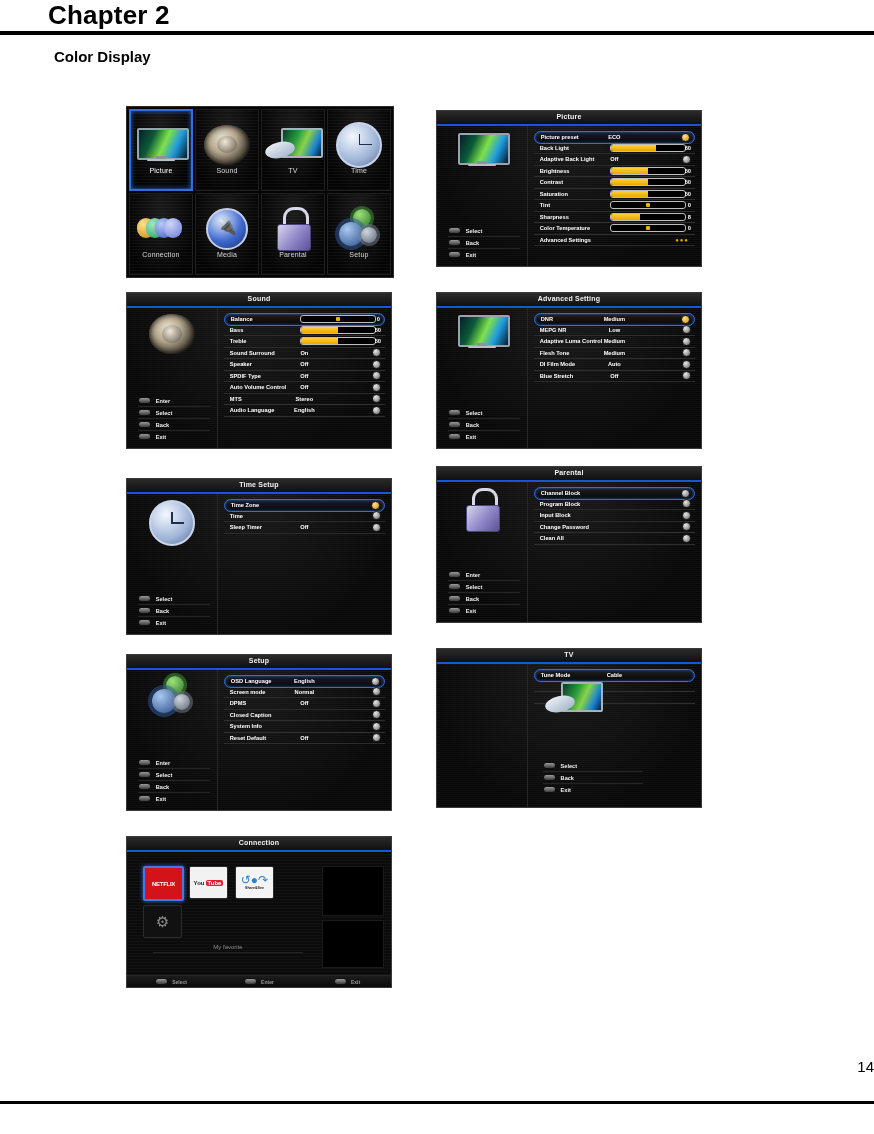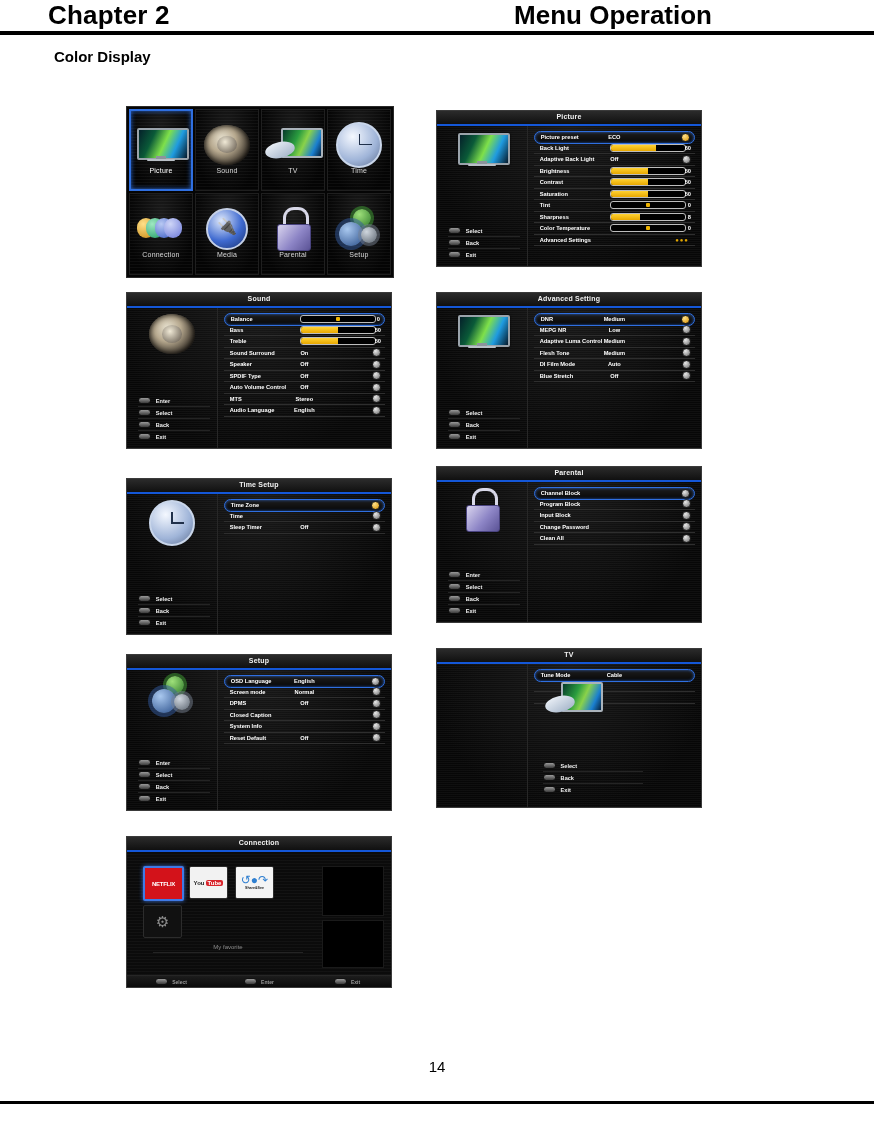--- a/index.html
+++ b/index.html
@@ -8,21 +8,21 @@
     font-family:"Liberation Sans",sans-serif;color:#000;
     position:relative;overflow:hidden;
   }
   
   .page-head{position:absolute;left:0;top:0;width:770px;height:34px;}
   .chapter{position:absolute;left:48px;top:0px;font-size:26px;font-weight:bold;letter-spacing:.2px;}
   .chaptitle{position:absolute;right:58px;top:0px;font-size:26px;font-weight:bold;}
   .rule-top{position:absolute;left:0;top:31px;width:874px;height:4px;background:#000;}
   .section-title{position:absolute;left:54px;top:48px;font-size:15px;font-weight:bold;}
   .rule-bot{position:absolute;left:0;top:1101px;width:874px;height:3px;background:#000;}
-  .pagenum{position:absolute;left:0;top:1058px;width:874px;text-align:center;font-size:15px;}
+  .pagenum{position:absolute;left:0;top:1058px;width:874px;text-align:right;font-size:15px;}
 
   
   .osd{
     position:absolute;
     background:#0a0a0a;
     border:1px solid #3a3a3a;
     box-sizing:border-box;
     overflow:hidden;
     color:#e9e9e9;
   }
@@ -174,21 +174,20 @@
     background:linear-gradient(#1c1c1c,#0a0a0a);border-top:1px solid #262626;
     display:flex;align-items:center;}
   .conn-bar .cb{flex:1;display:flex;align-items:center;justify-content:center;gap:4px;}
   .conn-bar .cb span{font-size:5px;color:#9a9a9a;font-weight:bold;}
 </style>
 </head>
 <body>
 
 <div class="page-head">
   <div class="chapter">Chapter 2</div>
-  <div class="chaptitle">Menu Operation</div>
 </div>
 <div class="rule-top"></div>
 <div class="section-title">Color Display</div>
 <div class="rule-bot"></div>
 <div class="pagenum">14</div>
 
 <div class="osd" style="left:126px;top:106px;width:268px;height:172px;padding:0;border:1px solid #2a2a2a;">
   <div class="grid8" id="grid8">
       <div class="tile sel">
         <div class="tico">

